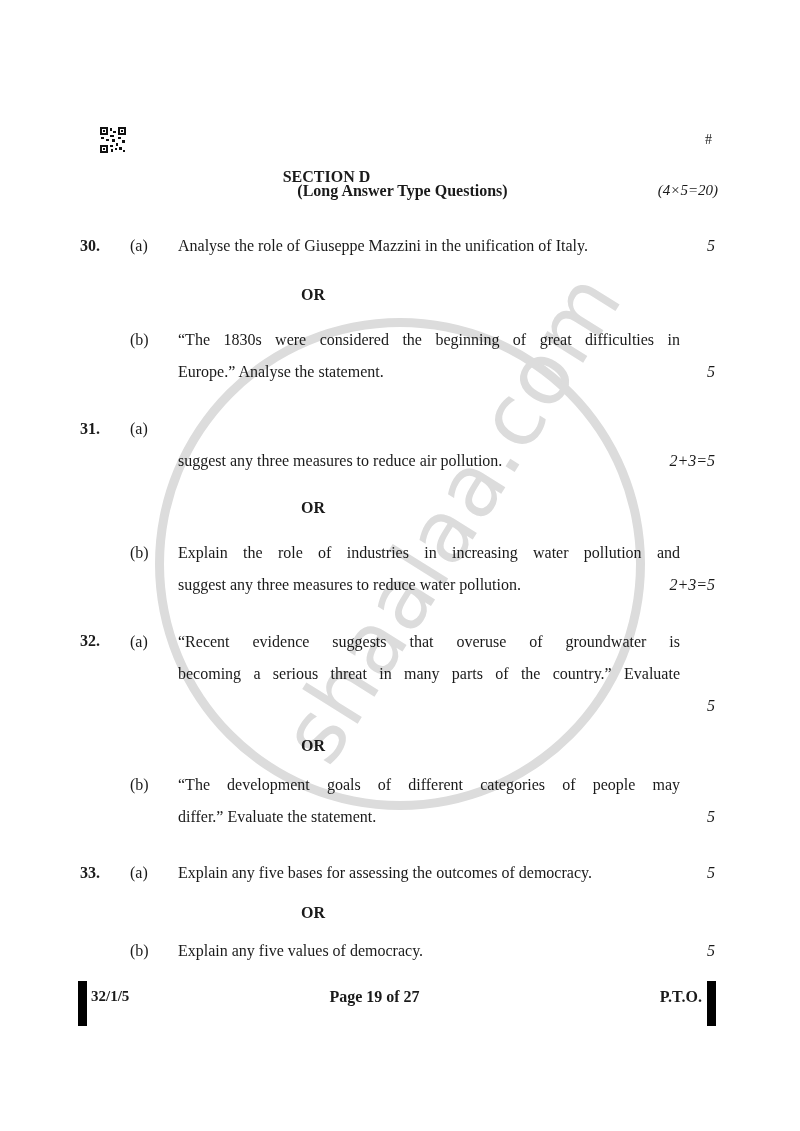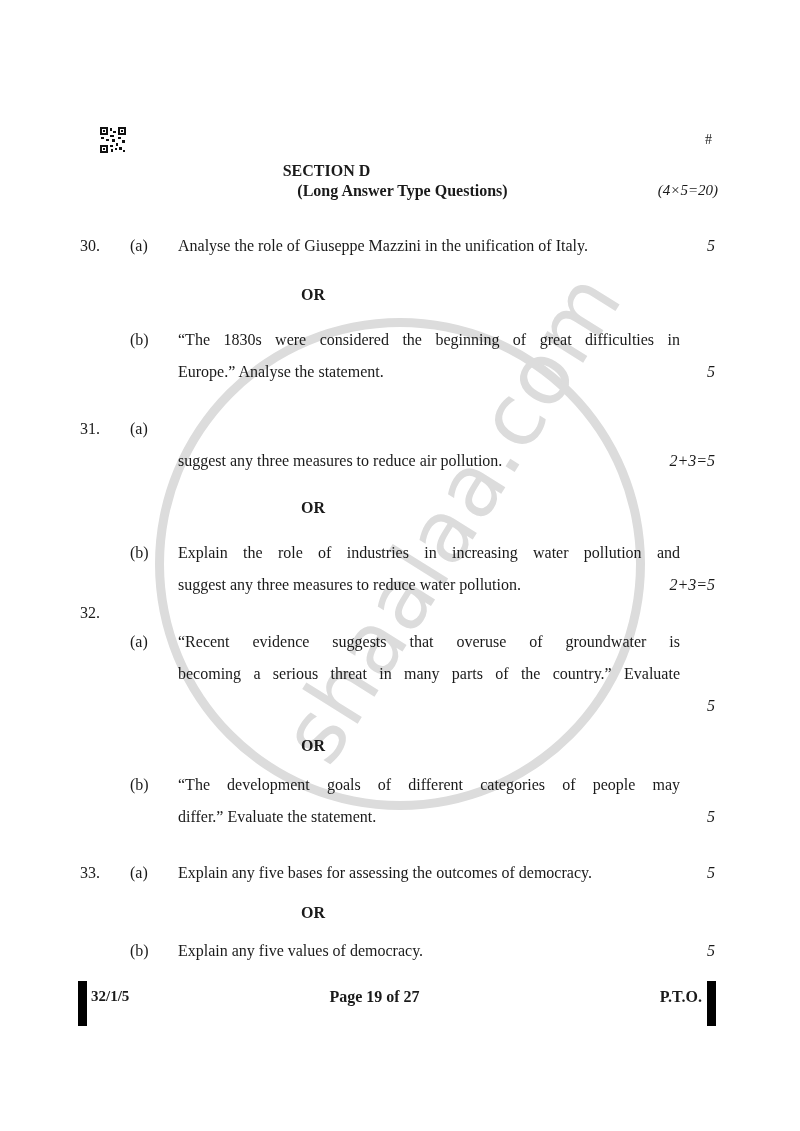--- a/index.html
+++ b/index.html
@@ -14,29 +14,29 @@
   .watermark-text {
     position:absolute; left:205px; top:525px; width:420px; text-align:center;
     font-family:"DejaVu Sans","Liberation Sans",sans-serif; font-size:86px; color:#dcdcdc;
     transform:rotate(-58deg); transform-origin:50% 50%; letter-spacing:1px; z-index:0;
     white-space:nowrap;
   }
 
   .qr { position:absolute; left:100px; top:127px; width:26px; height:26px; z-index:1; }
   .hash { position:absolute; left:705px; top:132px; font-size:14px; font-family:"Liberation Serif",serif; z-index:1; }
 
-  .section-title { position:absolute; left:0; width:648px; text-align:center; top:162px;
+  .section-title { position:absolute; left:0; width:648px; text-align:center; top:168px;
     font-family:"Liberation Serif",serif; font-weight:bold; font-size:16px; padding-left:5px; z-index:1; }
   .section-sub { position:absolute; left:0; width:800px; text-align:center; top:182px;
     font-family:"Liberation Serif",serif; font-weight:bold; font-size:16px; padding-left:5px; z-index:1; }
   .section-marks { position:absolute; right:82px; top:182px; font-family:"Liberation Serif",serif;
     font-style:italic; font-size:15px; z-index:1; }
 
   .line { position:absolute; font-family:"Liberation Serif",serif; font-size:16px; z-index:1; white-space:nowrap; }
-  .qnum { left:80px; font-weight:normal; }
+  .qnum { left:80px; font-weight:bold; }
   .opt { left:130px; }
   .txt { left:178px; }
   .txt.justify { width:502px; text-align:justify; text-align-last:justify; }
   .mark { right:85px; font-style:italic; }
   .or { left:275px; font-weight:bold;margin-left:26px; }
 
   .footer-bar { position:absolute; width:9px; height:45px; background:#000; top:981px; z-index:1; }
   .footer-left-bar { left:78px; }
   .footer-right-bar { left:707px; }
   .footer-code { position:absolute; left:91px; top:988px; font-family:"Liberation Serif",serif; font-weight:bold; font-size:15px; z-index:1; }
@@ -95,21 +95,21 @@
   <div class="line qnum" style="top:420px">31.</div>
   <div class="line opt" style="top:420px">(a)</div>
   <div class="line txt" style="top:452px">suggest any three measures to reduce air pollution.</div>
   <div class="line mark" style="top:452px">2+3=5</div>
   <div class="line or" style="top:499px">OR</div>
   <div class="line opt" style="top:544px">(b)</div>
   <div class="line txt justify" style="top:544px">Explain the role of industries in increasing water pollution and</div>
   <div class="line txt" style="top:576px">suggest any three measures to reduce water pollution.</div>
   <div class="line mark" style="top:576px">2+3=5</div>
 
-  <div class="line qnum" style="top:604px">32.</div>
+  <div class="line qnum" style="top:632px">32.</div>
   <div class="line opt" style="top:633px">(a)</div>
   <div class="line txt justify" style="top:633px">“Recent evidence suggests that overuse of groundwater is</div>
   <div class="line txt justify" style="top:665px">becoming a serious threat in many parts of the country.” Evaluate</div>
   <div class="line mark" style="top:697px">5</div>
   <div class="line or" style="top:737px">OR</div>
   <div class="line opt" style="top:776px">(b)</div>
   <div class="line txt justify" style="top:776px">“The development goals of different categories of people may</div>
   <div class="line txt" style="top:808px">differ.” Evaluate the statement.</div>
   <div class="line mark" style="top:808px">5</div>
 

